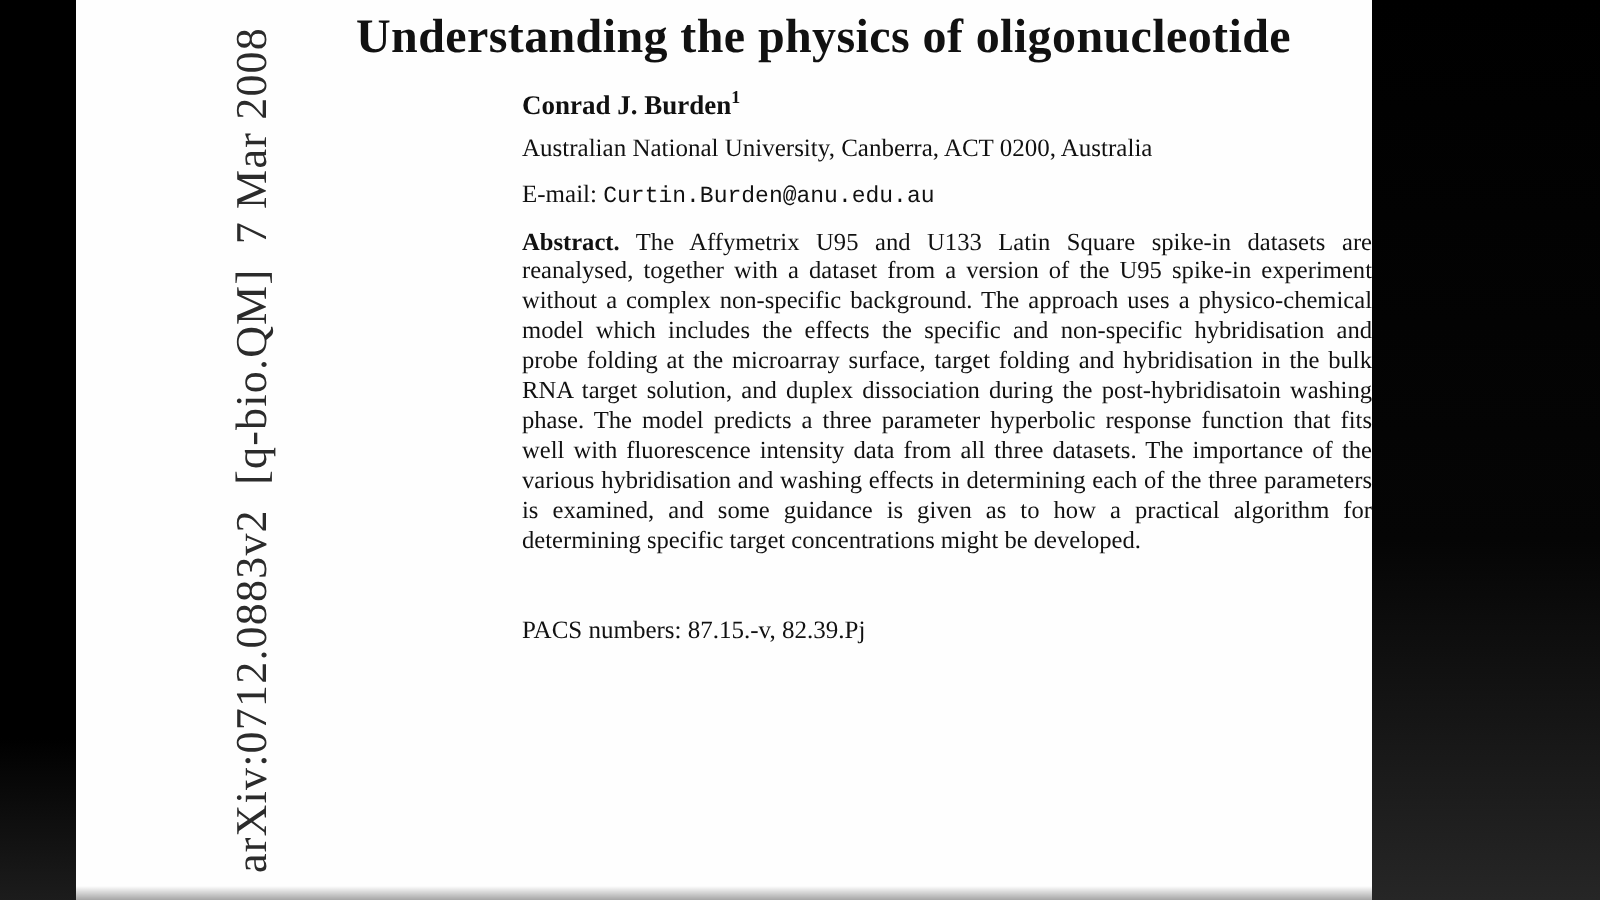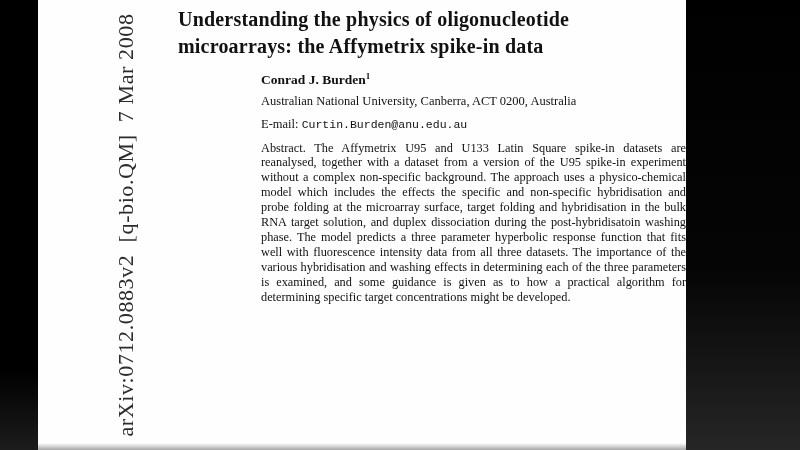--- a/index.html
+++ b/index.html
@@ -42,21 +42,21 @@
     color: #2b2b2b;
   }
   .content {
     position: absolute;
     top: 0; left: 0; right: 0;
   }
   .title-block {
     margin: 6px 0 0 140px;
     width: 520px;
     font-weight: bold;
-    font-size: 20px;
+    font-size: 24px;
     line-height: 27px;
     letter-spacing: 0.2px;
   }
   .byline {
     margin: 12px 0 0 223px;
     font-weight: bold;
     font-size: 13.5px;
   }
   sup { font-size: 9px; vertical-align: super; line-height: 0; }
   .affil-block {
@@ -73,48 +73,48 @@
     font-family: "Liberation Mono", "DejaVu Sans Mono", monospace;
     font-size: 11.5px;
   }
   .abstract {
     margin: 9px 0 0 223px;
     width: 425px;
     font-size: 12.3px;
     line-height: 14.9px;
     text-align: justify;
   }
-  .abstract .label { font-weight: normal; }
+  .abstract .label { font-weight: bold; }
   .pacs {
     margin: 31px 0 0 223px;
     font-size: 12.5px;
   }
 </style>
 </head>
 <body>
 
 <div class="edge-bar edge-left"></div>
 <div class="edge-bar edge-right"></div>
 
 <div class="page">
 
   <div class="watermark">arXiv:0712.0883v2  [q-bio.QM]  7 Mar 2008</div>
 
   <div class="content">
 
     <div class="title-block">
       <div>Understanding the physics of oligonucleotide</div>
-      <div>microarrays: the Affymetrix spike-in data</div>
     </div>
 
     <div class="byline"><span>Conrad J. Burden</span><sup>1</sup></div>
 
     <div class="affil-block">
       <div>Australian National University, Canberra, ACT 0200, Australia</div>
     </div>
 
     <div class="email-line"><span>E-mail: </span><span class="email-addr">Curtin.Burden@anu.edu.au</span></div>
 
     <div class="abstract"><span class="label">Abstract.</span><span>  The Affymetrix U95 and U133 Latin Square spike-in datasets are reanalysed, together with a dataset from a version of the U95 spike-in experiment without a complex non-specific background. The approach uses a physico-chemical model which includes the effects the specific and non-specific hybridisation and probe folding at the microarray surface, target folding and hybridisation in the bulk RNA target solution, and duplex dissociation during the post-hybridisatoin washing phase. The model predicts a three parameter hyperbolic response function that fits well with fluorescence intensity data from all three datasets. The importance of the various hybridisation and washing effects in determining each of the three parameters is examined, and some guidance is given as to how a practical algorithm for determining specific target concentrations might be developed.</span></div>
 
+    <div class="pacs">PACS numbers: 87.15.-v, 82.39.Pj</div>
 
   </div>
 </div>
 
 </body></html>

